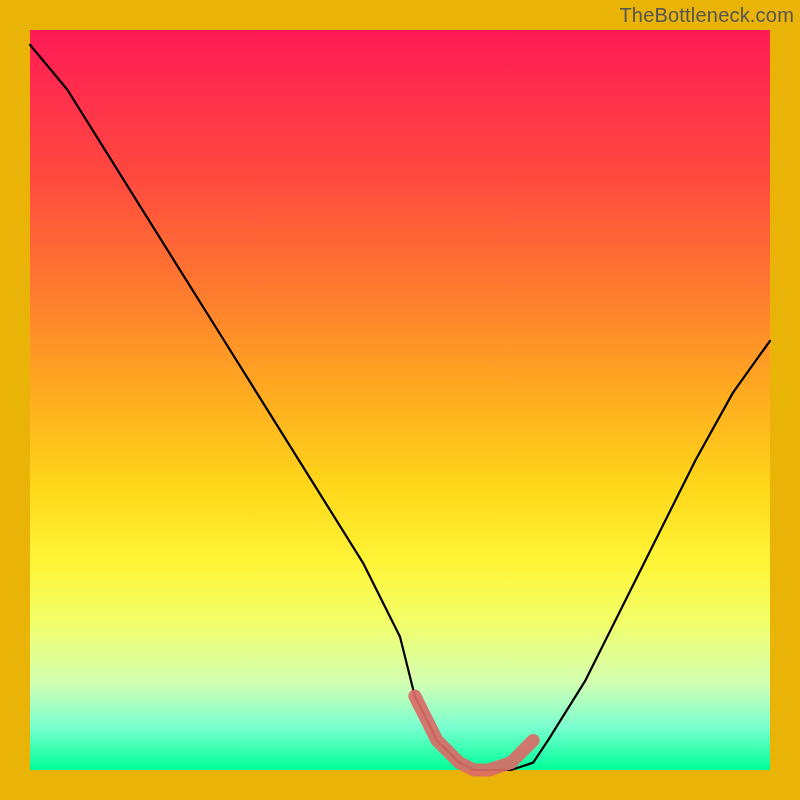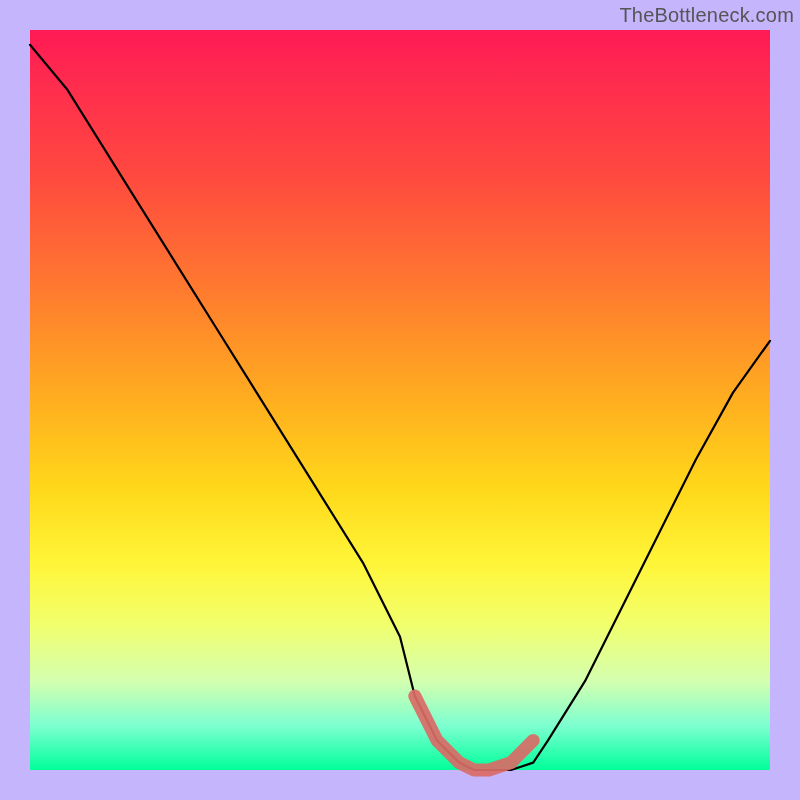--- a/index.html
+++ b/index.html
@@ -8,21 +8,21 @@
     width: 800px;
     height: 800px;
     overflow: hidden;
     background: #000;
     font-family: Arial, Helvetica, sans-serif;
   }
   .frame {
     position: relative;
     width: 800px;
     height: 800px;
-    background: #c4b5fd;
+    background: #eab308;
   }
   .plot-area {
     position: absolute;
     left: 30px;
     top: 30px;
     width: 740px;
     height: 740px;
     
     background: linear-gradient(
       to bottom,

